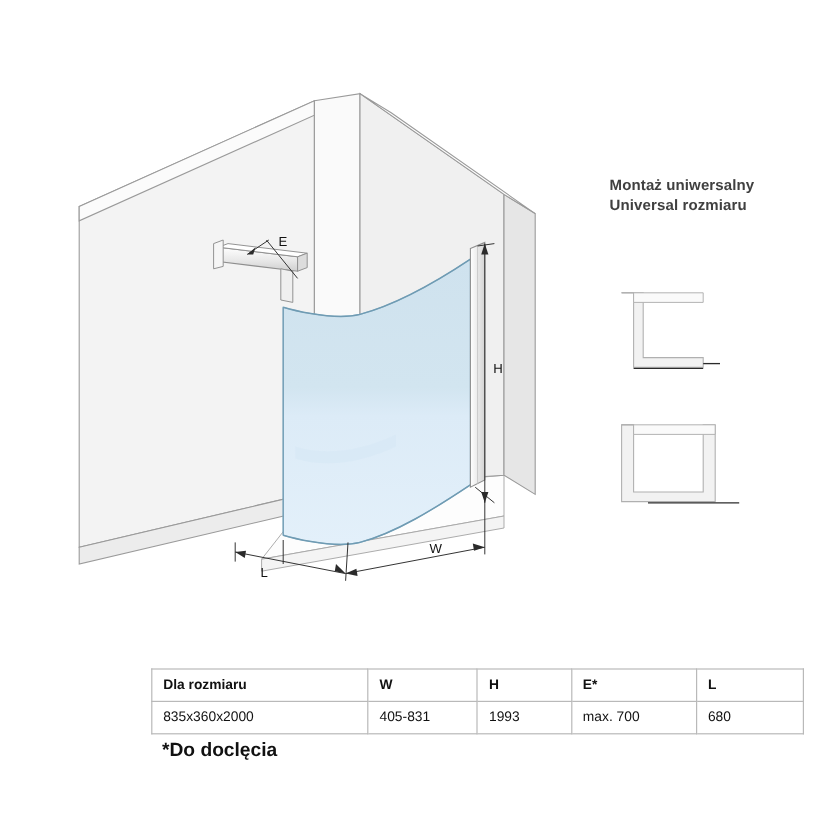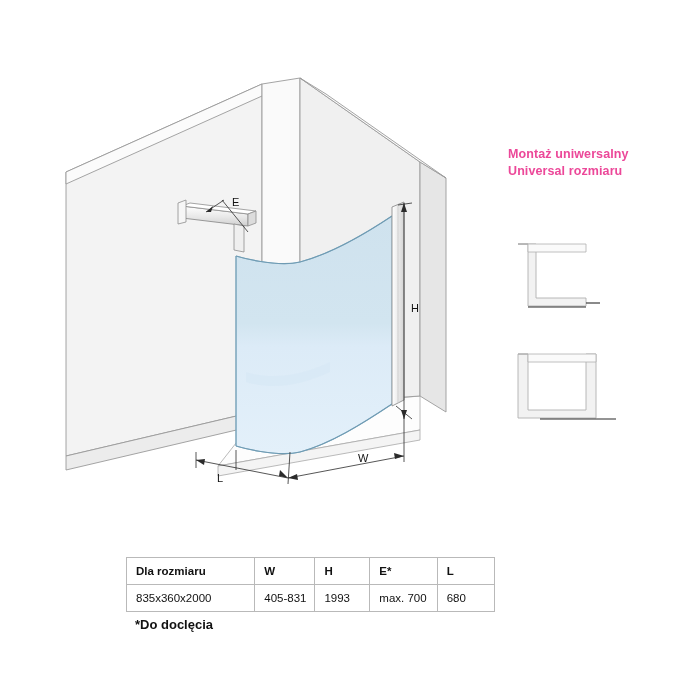--- a/index.html
+++ b/index.html
@@ -28,29 +28,29 @@
   }
   .mount-title {
     position: absolute;
     left: 508px;
     top: 146px;
     width: 190px;
     font-size: 12.5px;
     font-weight: bold;
     line-height: 17px;
     letter-spacing: 0.1px;
-    color: #ec4899;
+    color: #404040;
   }
   .mount-title div { white-space: nowrap; }
 
   .spec {
     position: absolute;
     left: 126px;
     top: 557px;
-    width: 369px;
+    width: 544px;
     border-collapse: collapse;
   }
   .spec td {
     border: 1px solid #b9b9b9;
     height: 26px;
     padding: 0 0 0 9px;
     font-size: 11.5px;
     color: #111111;
     vertical-align: middle;
   }
@@ -58,21 +58,21 @@
   .col-a { width: 156px; }
   .col-b { width: 74px; }
   .col-c { width: 62px; }
   .col-d { width: 86px; }
   .col-e { width: 72px; }
 
   .footnote {
     position: absolute;
     left: 135px;
     top: 617px;
-    font-size: 13px;
+    font-size: 16px;
     font-weight: bold;
     color: #111111;
   }
 
   .dim-label {
     position: absolute;
     font-size: 11px;
     color: #111111;
   }
 </style>

